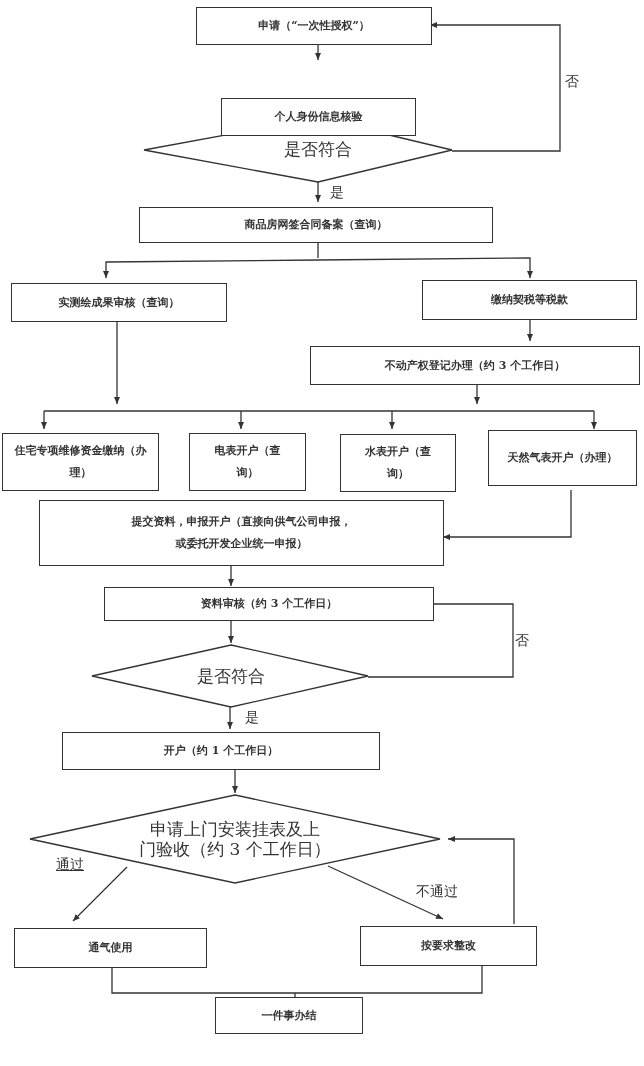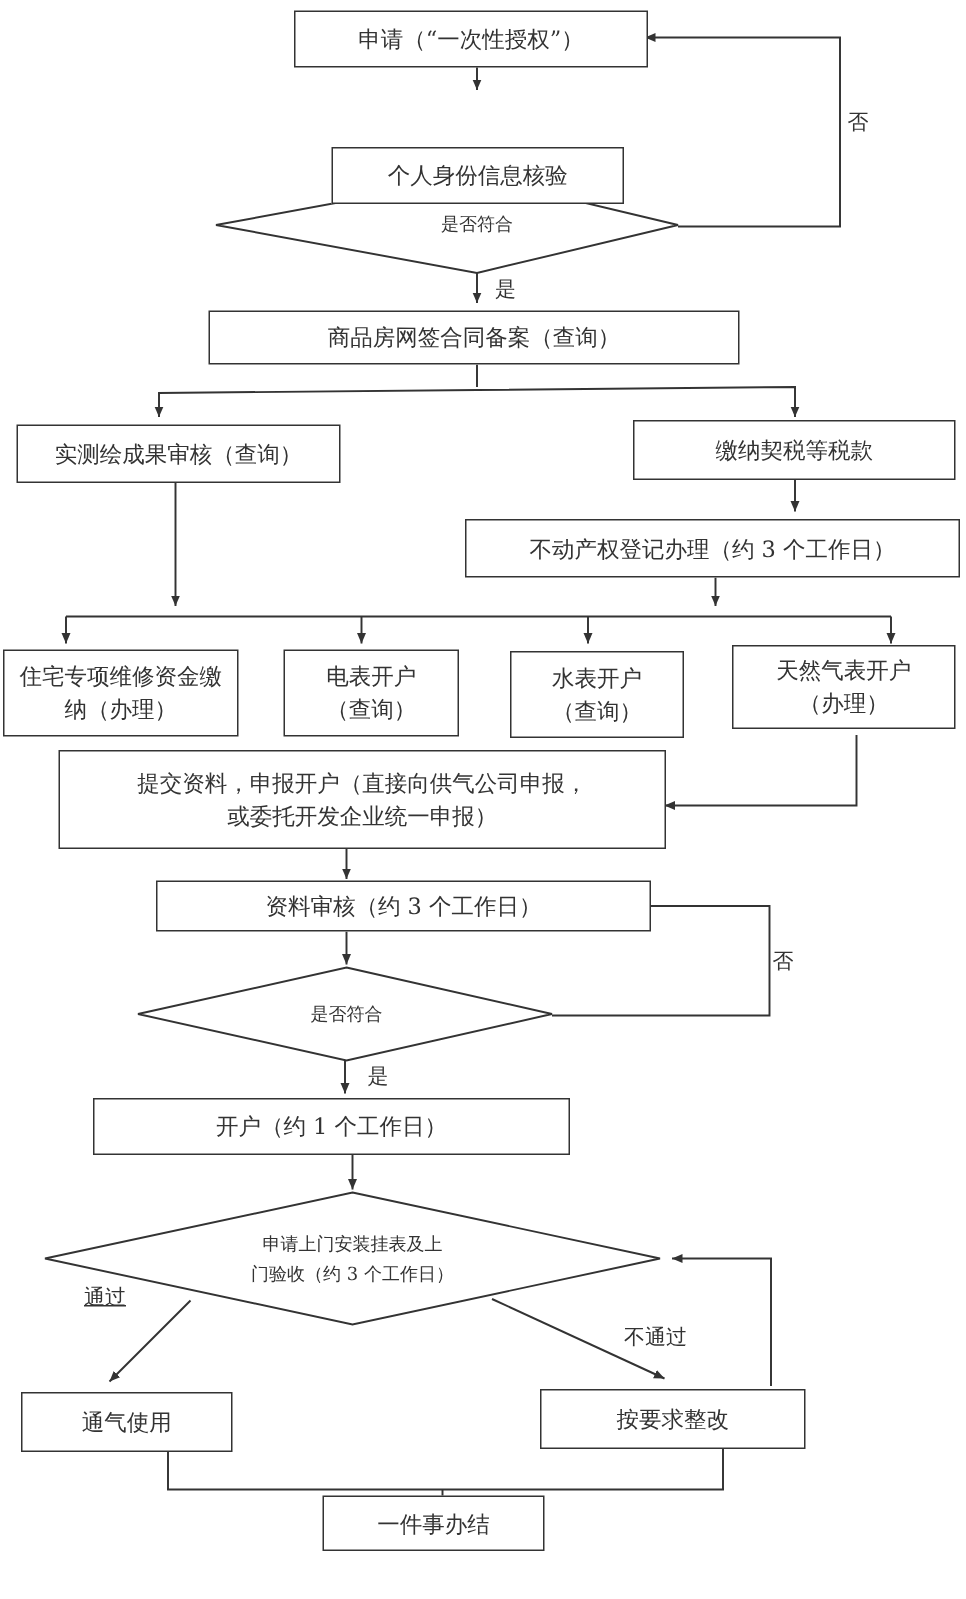--- a/index.html
+++ b/index.html
@@ -1,23 +1,23 @@
 <!DOCTYPE html>
 <html><head>
 <meta charset="utf-8">
 <style>
   html, body { margin:0; padding:0; background:#ffffff; }
   body { width:644px; height:1066px; position:relative; overflow:hidden;
          font-family:"DejaVu Serif", serif; color:#222; }
   svg { position:absolute; left:0; top:0; }
   .box { position:absolute; border:1.5px solid #333; background:#fff; box-sizing:border-box;
          display:flex; align-items:center; justify-content:center; text-align:center;
-         font-size:15px; line-height:22px; color:#333; }
+         font-size:11px; line-height:22px; color:#333;font-weight:bold; }
   .lbl { position:absolute; font-size:14px; color:#333; }
-  .dtext { position:absolute; text-align:center; font-size:12px; line-height:20px; color:#333; }
+  .dtext { position:absolute; text-align:center; font-size:17px; line-height:20px; color:#333; }
 </style>
 </head>
 <body>
 
 <svg width="644" height="1066">
   <defs>
     <marker id="ah" markerWidth="8" markerHeight="8" refX="7" refY="4" orient="auto" markerUnits="userSpaceOnUse">
       <path d="M0,1 L7,4 L0,7 z" fill="#333"></path>
     </marker>
   </defs>
@@ -97,15 +97,15 @@
 <div class="dtext" style="left:160px;top:666px;width:142px;">是否符合</div>
 <div class="lbl" style="left:515px;top:632px;">否</div>
 <div class="lbl" style="left:245px;top:709px;">是</div>
 <div class="box" style="left:62px;top:732px;width:318px;height:38px;">开户（约 1 个工作日）</div>
 <div class="dtext" style="left:120px;top:819px;width:230px;">
   <div>申请上门安装挂表及上</div>
   <div>门验收（约 3 个工作日）</div>
 </div>
 <div class="lbl" style="left:56px;top:856px;text-decoration:underline;">通过</div>
 <div class="lbl" style="left:416px;top:883px;">不通过</div>
-<div class="box" style="left:14px;top:928px;width:141px;height:40px;">通气使用</div>
+<div class="box" style="left:14px;top:928px;width:193px;height:40px;">通气使用</div>
 <div class="box" style="left:360px;top:926px;width:177px;height:40px;">按要求整改</div>
 <div class="box" style="left:215px;top:997px;width:148px;height:37px;">一件事办结</div>
 
 </body></html>

